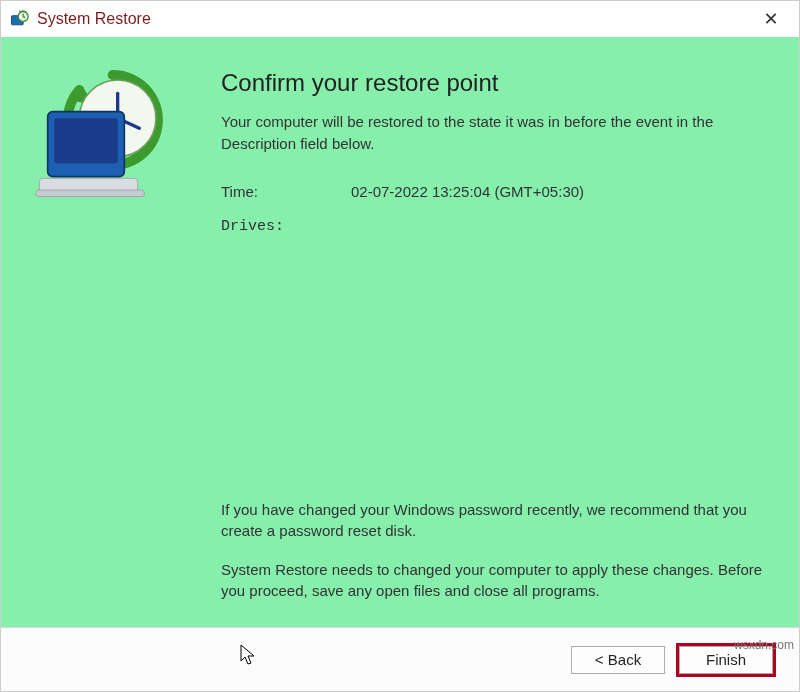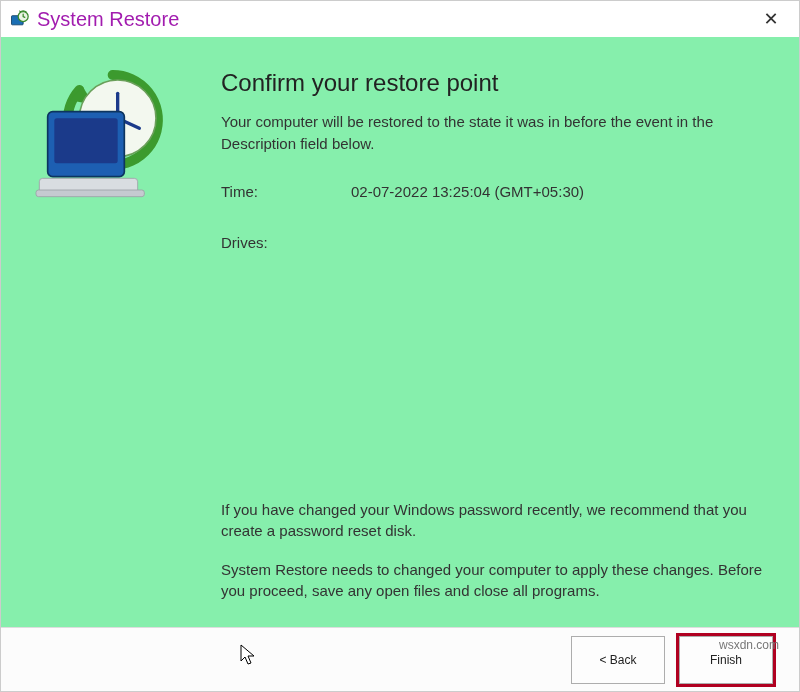--- a/index.html
+++ b/index.html
@@ -24,21 +24,21 @@
     height: 36px;
     display: flex;
     align-items: center;
     padding: 0 6px 0 8px;
     background: #fff;
   }
   .titlebar .title-icon {
     width: 20px; height: 20px; margin-right: 8px;
     display:flex;align-items:center;justify-content:center;
   }
-  .titlebar .title-text { font-size: 20px; color:#a21caf; }
+  .titlebar .title-text { font-size: 16px; color:#7f1d1d; }
   .titlebar .spacer { flex: 1; }
   .close-btn {
     width: 44px; height: 30px;
     display:flex;align-items:center;justify-content:center;
     font-size: 18px; color:#333; background:transparent; border:none;
   }
   .body-area {
     flex: 1;
     display: flex;
     background:#86efac;
@@ -120,41 +120,41 @@
     border-top: 1px solid #ddd;
     background:#fcfcfc;
     display:flex;
     align-items:center;
     justify-content:flex-end;
     padding: 0 26px;
     gap: 14px;
   }
   .btn {
     min-width: 94px;
-    height: 48px;
+    height: 28px;
     background:#fdfdfd;
     border:1px solid #adadad;
-    font-size: 12px;
+    font-size: 15px;
     color:#222;
     padding: 0 14px;
     cursor:pointer;
   }
   .btn.highlight {
     outline: 3px solid #b00020;
     outline-offset: 0;
   }
   .cursor {
     position:absolute;
     left: 240px; top: 644px;
     font-size: 20px;
     pointer-events:none;
   }
   .watermark {
     position:absolute;
-    right: 21px;
+    right: 6px;
     bottom: 40px;
     font-size: 12px;
     color:#777;
   }
 </style>
 </head>
 <body>
 
 <div class="wizard">
 
@@ -193,21 +193,21 @@
 
     <div class="right-pane">
       <h1 class="heading">Confirm your restore point</h1>
       <p class="subtext">Your computer will be restored to the state it was in before the event in the Description field below.</p>
 
       <div class="field-row">
         <div class="field-label">Time:</div>
         <div class="field-value">02-07-2022 13:25:04 (GMT+05:30)</div>
       </div>
 
-      <div class="field-row" style="margin-top:22px;">
+      <div class="field-row" style="margin-top:6px;font-family:Liberation Mono, monospace;">
         <div class="field-label">Drives:</div>
       </div>
 
       <div class="notices">
         <p class="notice">If you have changed your Windows password recently, we recommend that you create a password reset disk.</p>
         <p class="notice">System Restore needs to changed your computer to apply these changes. Before you proceed, save any open files and close all programs.</p>
       </div>
     </div>
   </div>
 

